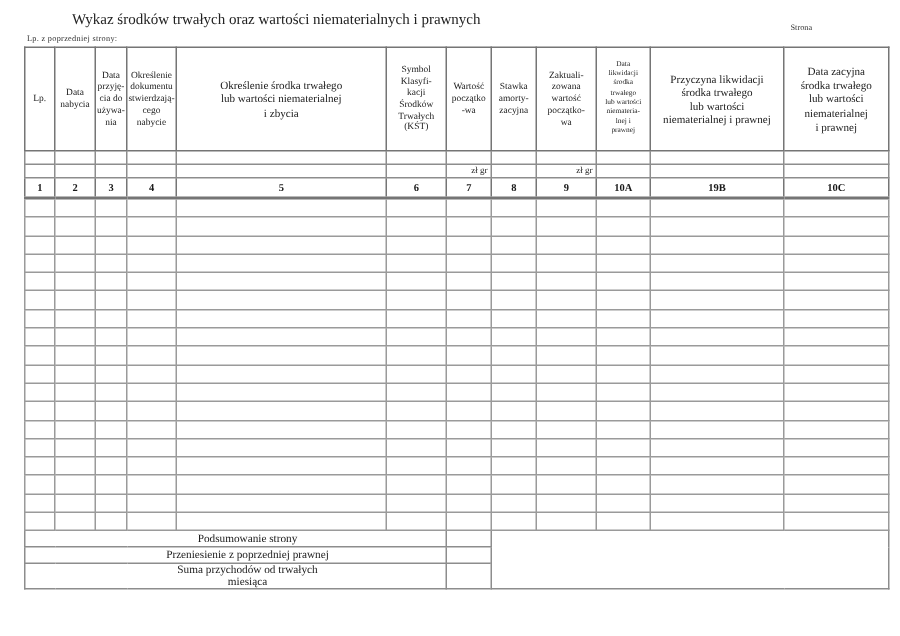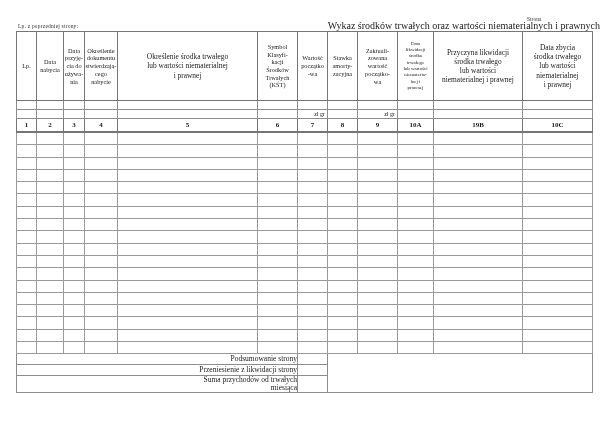--- a/index.html
+++ b/index.html
@@ -2,42 +2,42 @@
 <html><head>
 <meta charset="utf-8">
 <style>
   html,body { margin:0; padding:0; }
   body {
     width:600px; height:424px; background:#ffffff; position:relative;
     font-family:"Liberation Serif", serif; color:#1a1a1a;
     -webkit-font-smoothing:antialiased;
   }
   .top-left-note { position:absolute; left:18px; top:23px; font-size:5.5px; color:#333; letter-spacing:.2px; }
-  .page-title { position:absolute; left:48px; right:0; top:20px; text-align:right; font-size:10px; color:#222; }
+  .page-title { position:absolute; left:48px; right:0; top:8px; text-align:left; font-size:10px; color:#222; }
   .page-num-label { position:absolute; left:527px; top:16px; font-size:5.5px; color:#333; }
 
   table.register {
     position:absolute; left:16px; top:31px; width:576px;
     border-collapse:collapse; table-layout:fixed;
     border:1.5px solid #3d3d3d;
   }
   th, td {
     border:1px solid #8d8d8d; padding:0; margin:0;
     text-align:center; vertical-align:middle; overflow:hidden;
     font-weight:normal;
   }
   tr.hdr th { height:68px; font-size:6.3px; line-height:1.22; white-space:pre-line; border-color:#757575; }
   tr.hdr th.wide { font-size:7.4px; }
   tr.hdr th.tiny { font-size:4.9px; line-height:1.3; }
   tr.thin td { height:8px; }
   td.unit-cell { text-align:right; font-size:6px; padding-right:2px; color:#222; }
   tr.nums td { height:12px; font-size:7px; font-weight:bold; border-bottom:2px solid #2e2e2e; border-color:#757575; }
   tr.drow td { height:11.3px; border-color:#9a9a9a; }
   tr.foot td { height:10px; border-color:#8d8d8d; }
-  tr.foot td.flabel { text-align:right; font-size:7.5px; padding-left:16px; line-height:1.05; white-space:pre-line; }
+  tr.foot td.flabel { text-align:center; font-size:7.5px; padding-left:16px; line-height:1.05; white-space:pre-line; }
   tr.foot.tall td { height:15px; }
   td.fval { }
   td.fblank { }
 </style>
 </head>
 <body>
 
 <div class="page">
   <div class="top-left-note">Lp. z poprzedniej strony:</div>
   <div class="page-title">Wykaz środków trwałych oraz wartości niematerialnych i prawnych</div>
@@ -68,21 +68,21 @@
 cia do
 używa-
 nia</th>
         <th>Określenie
 dokumentu
 stwierdzają-
 cego
 nabycie</th>
         <th class="wide">Określenie środka trwałego
 lub wartości niematerialnej
-i prawnej</th>
+i zbycia</th>
         <th>Symbol
 Klasyfi-
 kacji
 Środków
 Trwałych
 (KŚT)</th>
         <th>Wartość
 początko
 -wa</th>
         <th>Stawka
@@ -98,21 +98,21 @@
 środka
 trwałego
 lub wartości
 niemateria-
 lnej i
 prawnej</th>
         <th class="wide">Przyczyna likwidacji
 środka trwałego
 lub wartości
 niematerialnej i prawnej</th>
-        <th class="wide">Data zbycia
+        <th class="wide">Data zacyjna
 środka trwałego
 lub wartości
 niematerialnej
 i prawnej</th>
       </tr>
       <tr class="thin">
         <td></td>
           <td></td>
         <td></td>
           <td></td>
@@ -425,21 +425,21 @@
           <td></td>
   </tr>
 </tbody>
     <tbody>
       <tr class="foot">
         <td colspan="6" class="flabel">Podsumowanie strony</td>
         <td class="fval"></td>
         <td colspan="5" rowspan="3" class="fblank"></td>
       </tr>
       <tr class="foot">
-        <td colspan="6" class="flabel">Przeniesienie z likwidacji strony</td>
+        <td colspan="6" class="flabel">Przeniesienie z poprzedniej prawnej</td>
         <td class="fval"></td>
       </tr>
       <tr class="foot tall">
         <td colspan="6" class="flabel">Suma przychodów od trwałych
 miesiąca</td>
         <td class="fval"></td>
       </tr>
     </tbody>
   </table>
 </div>

